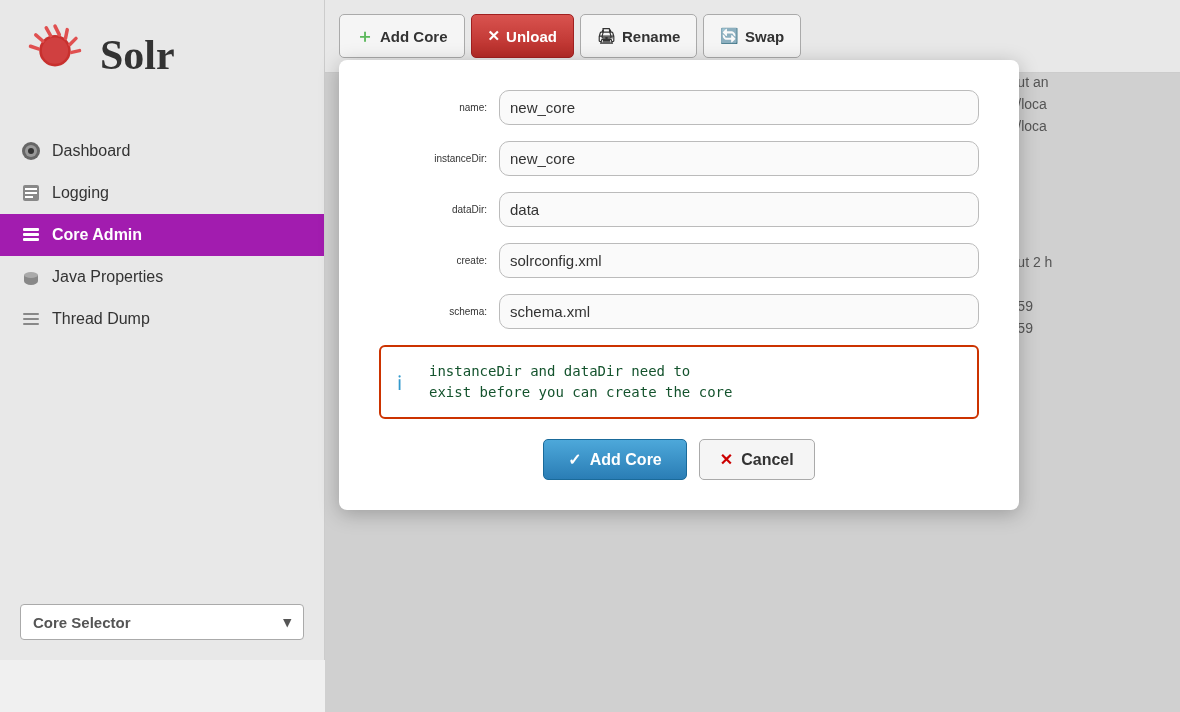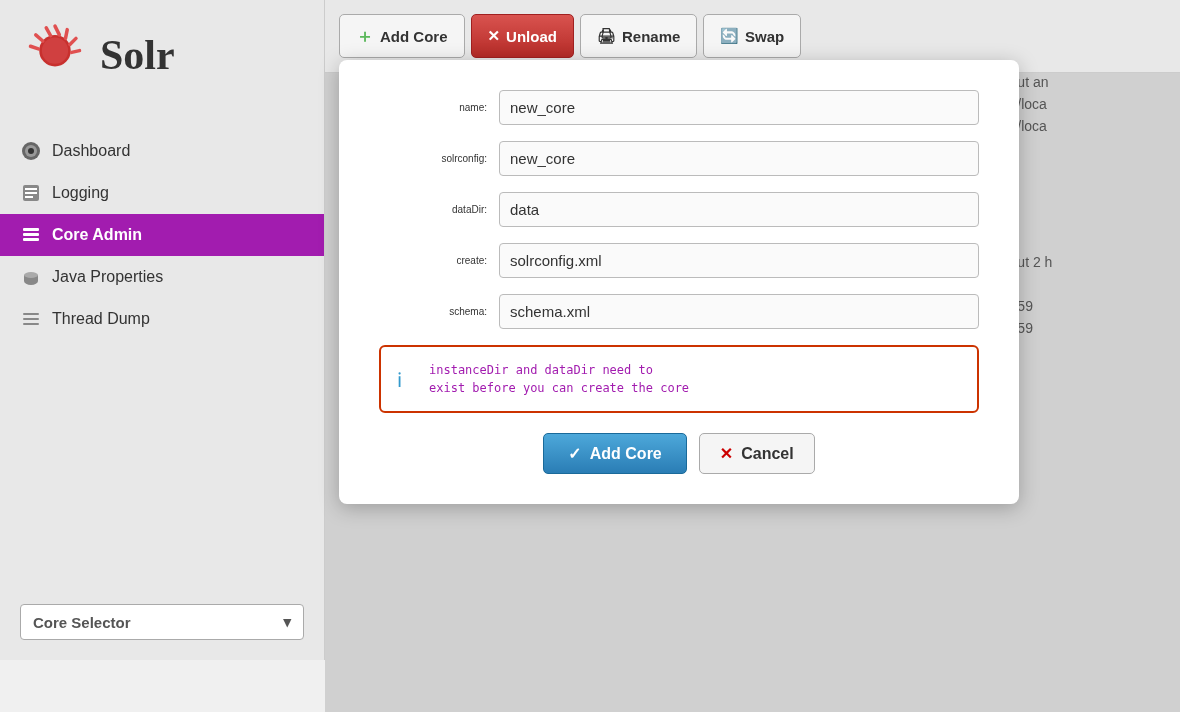--- a/index.html
+++ b/index.html
@@ -170,21 +170,21 @@
       text-align: right;
       padding-right: 12px;
       font-size: 10px;
       color: #333;
       font-weight: normal;
     }
 
     .form-input {
       flex: 1;
       border: 1px solid #bbb;
-      border-radius: 4px;
+      border-radius: 10px;
       padding: 8px 10px;
       font-size: 15px;
       color: #333;
       background: #fafafa;
       outline: none;
     }
 
     .error-box {
       border: 2px solid #cc3300;
       border-radius: 6px;
@@ -197,22 +197,22 @@
     }
 
     .error-icon {
       color: #3399cc;
       font-size: 20px;
       min-width: 22px;
     }
 
     .error-text {
       font-family: monospace;
-      font-size: 12px;
-      color: #a21caf;
+      font-size: 14px;
+      color: #14532d;
       line-height: 1.5;
     }
 
     .dialog-actions {
       display: flex;
       gap: 12px;
       justify-content: center;
       margin-top: 6px;
     }
 
@@ -372,21 +372,21 @@
   </div>
 
   <div class="dialog-overlay">
 
     <div class="form-row">
       <label class="form-label">name:</label>
       <input class="form-input" type="text" value="new_core" style="">
     </div>
 
     <div class="form-row">
-      <label class="form-label">solrconfig:</label>
+      <label class="form-label">instanceDir:</label>
       <input class="form-input" type="text" value="new_core" style="">
     </div>
 
     <div class="form-row">
       <label class="form-label">dataDir:</label>
       <input class="form-input" type="text" value="data" style="">
     </div>
 
     <div class="form-row">
       <label class="form-label">create:</label>

